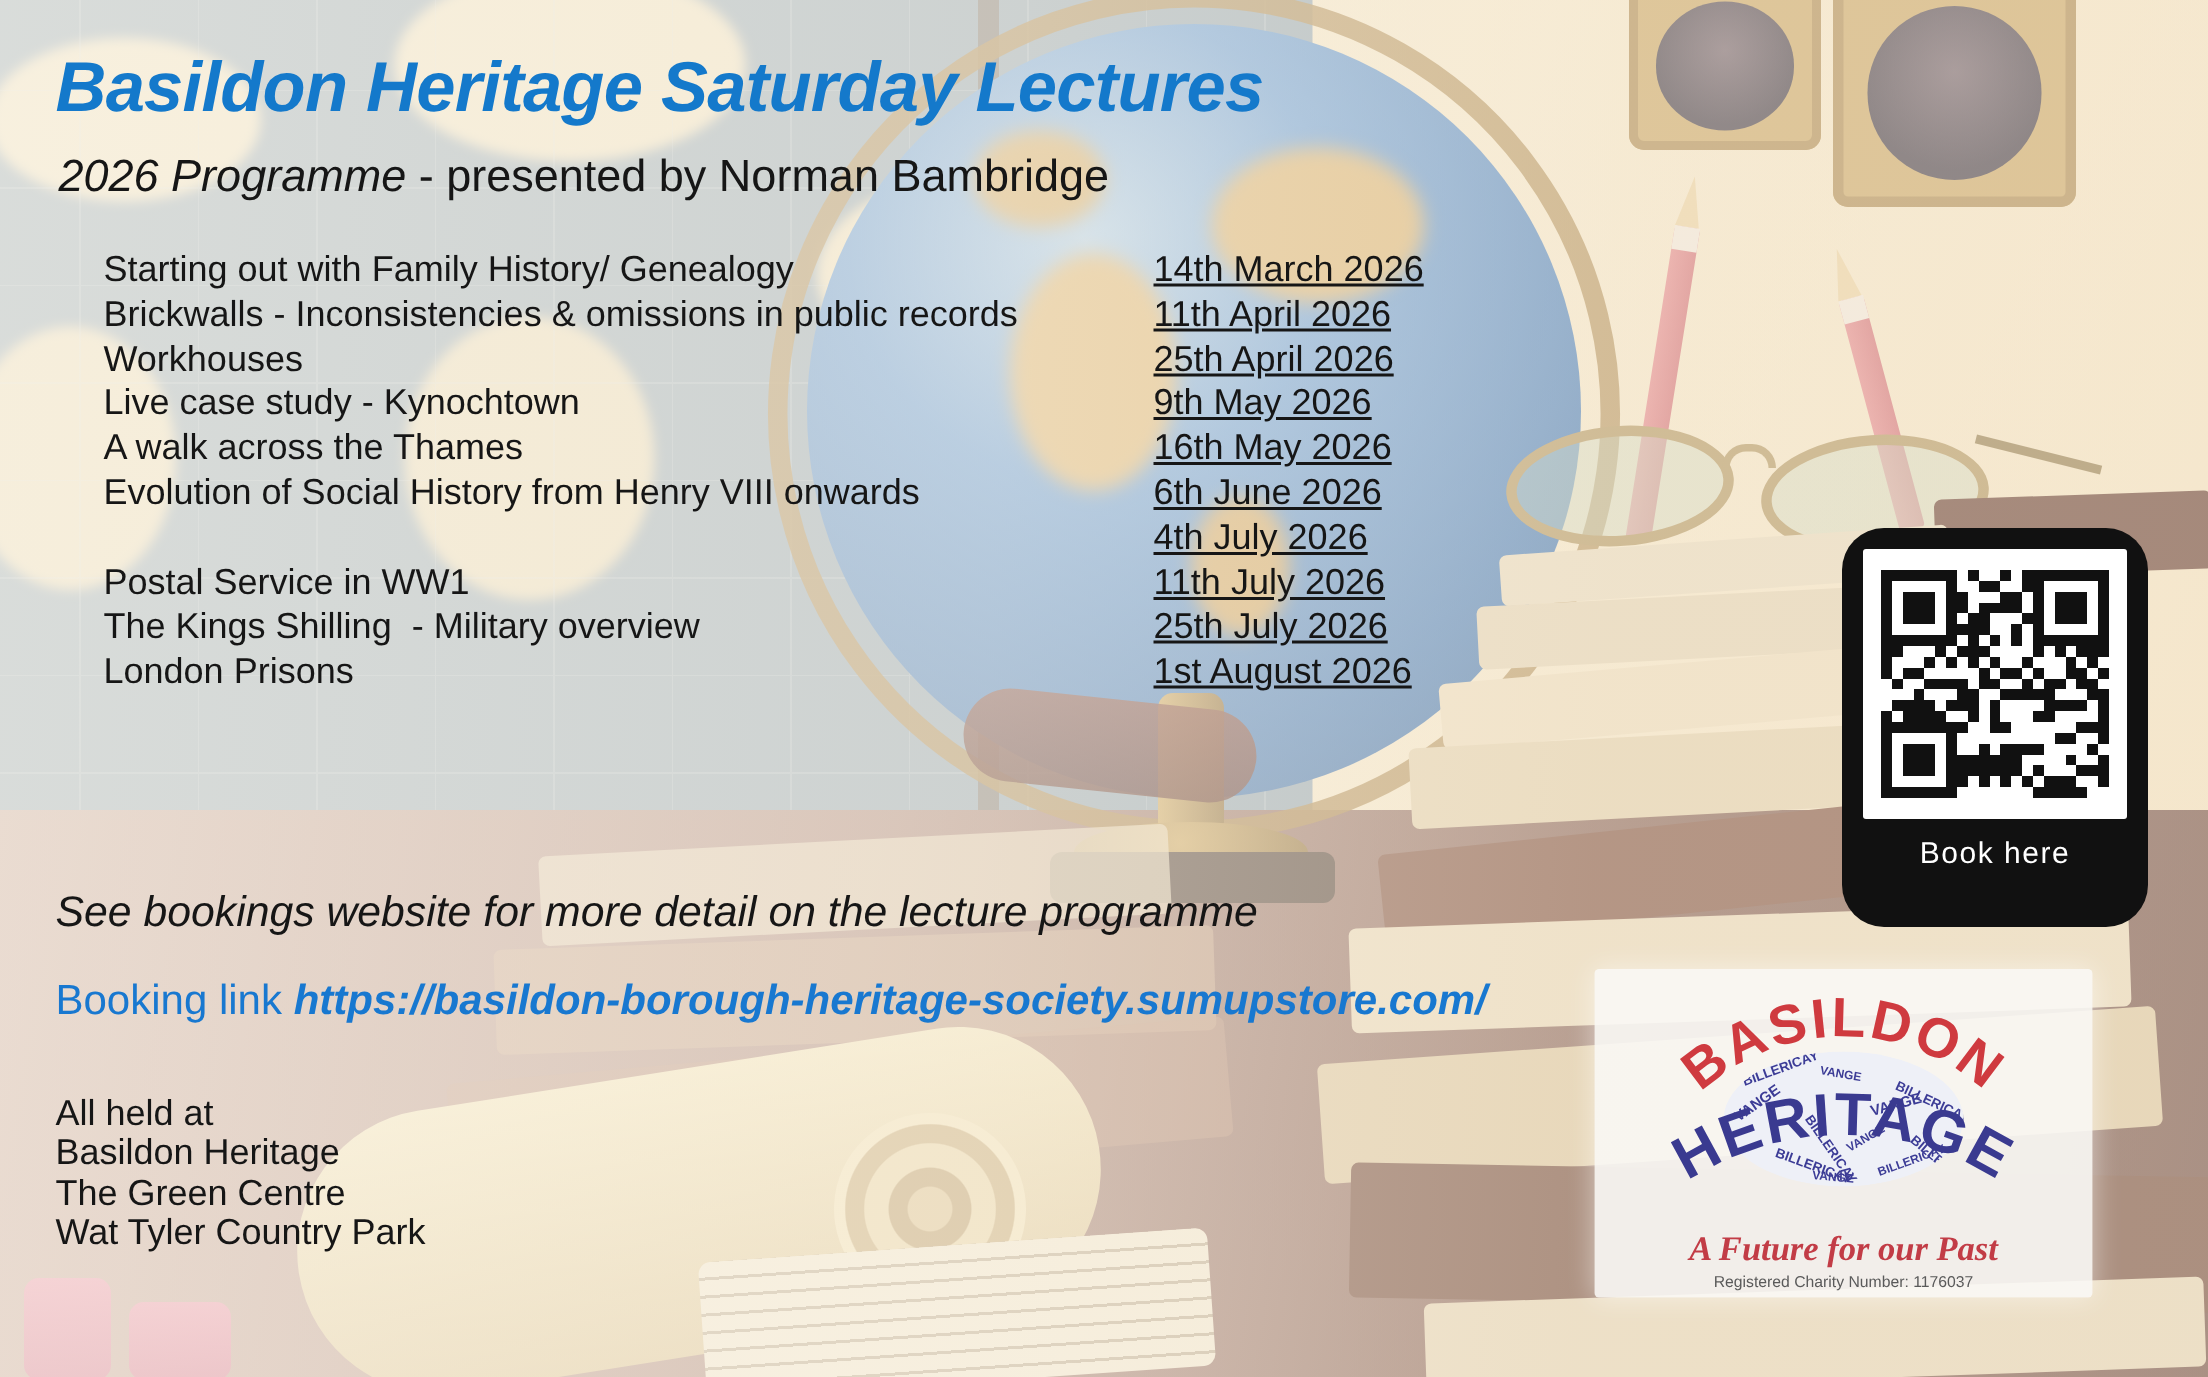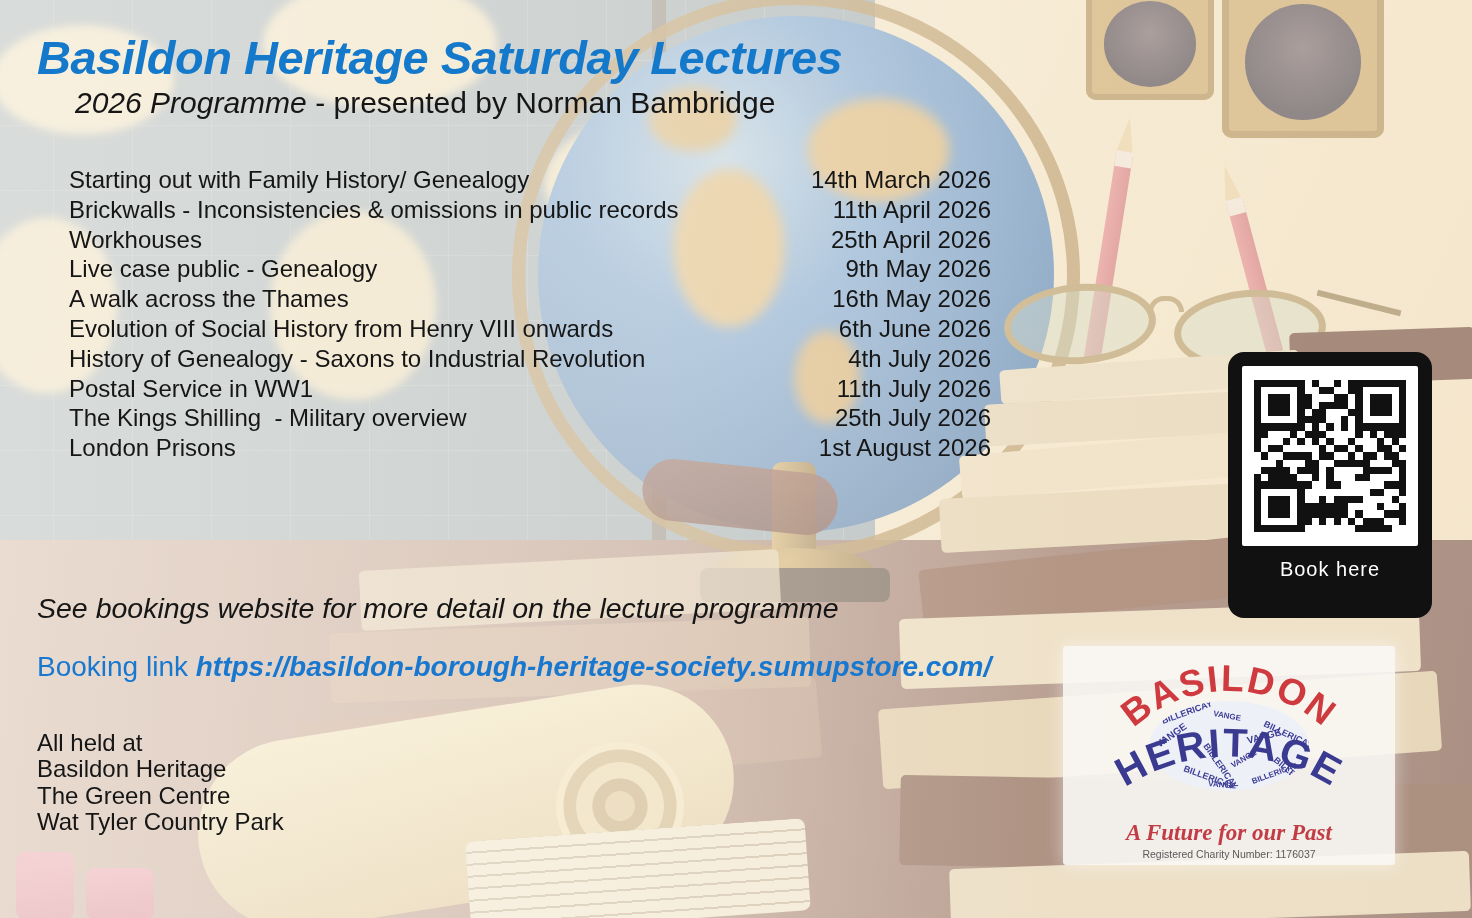--- a/index.html
+++ b/index.html
@@ -84,36 +84,36 @@
   .spool2{left:86px;top:868px;width:68px;height:52px;}
 
   
   .wash{position:absolute;inset:0;z-index:1;
     background:linear-gradient(92deg,rgba(253,248,238,.68) 0%,rgba(252,245,233,.58) 45%,rgba(250,240,224,.46) 72%,rgba(250,240,224,.44) 100%);}
 
   
   .content{position:absolute;inset:0;z-index:2;color:#161616;}
   .title{position:absolute;left:37px;top:30px;font-size:47px;font-weight:bold;font-style:italic;
     color:#1479cb;letter-spacing:-.5px;white-space:pre;text-align:center;}
-  .subtitle{position:absolute;left:39px;top:86px;font-size:30px;white-space:pre;margin-left:36px;}
+  .subtitle{position:absolute;left:39px;top:101px;font-size:30px;white-space:pre;}
   .subtitle .it{font-style:italic;}
   .lectures{position:absolute;left:37px;top:166px;width:1000px;}
   .lecture-row{position:relative;height:29.8px;font-size:24px;margin-left:32px;}
   .lecture-row .lt{white-space:pre;}
-  .lecture-row .ld{position:absolute;left:678px;top:0;width:244px;text-align:right;white-space:pre;}
+  .lecture-row .ld{position:absolute;left:700px;top:0;width:244px;text-align:left;white-space:pre;text-decoration:underline;}
   .note-timing{position:absolute;left:37px;top:522px;font-size:24.5px;font-style:italic;}
   .note-bookings{position:absolute;left:37px;top:592px;font-size:28.5px;font-style:italic;}
   .booking{position:absolute;left:37px;top:651px;font-size:28px;color:#1878d0;white-space:pre;}
   .booking .url{font-weight:bold;font-style:italic;}
   .venue{position:absolute;left:37px;top:730px;font-size:24px;line-height:26.3px;}
   .venue div{white-space:pre;}
 
   
   .qr-card{position:absolute;left:1228px;top:352px;width:204px;height:266px;z-index:3;
-    background:#111;border-radius:16px;text-align:center;}
+    background:#111;border-radius:28px;text-align:center;}
   .qr-white{margin:14px auto 0;width:176px;height:180px;background:#fff;border-radius:2px;
     display:flex;align-items:center;justify-content:center;}
   .qr-caption{margin-top:12px;color:#fff;font-size:20px;letter-spacing:1px;}
 
   
   .logo-panel{position:absolute;left:1063px;top:646px;width:332px;height:219px;z-index:3;
     background:rgba(250,248,245,.9);border-radius:3px;
     box-shadow:0 0 18px rgba(255,255,255,.5);}
 </style>
 </head>
@@ -168,24 +168,24 @@
   <div class="wash"></div>
 
   <div class="content">
     <div class="title">Basildon Heritage Saturday Lectures</div>
     <div class="subtitle"><span class="it">2026 Programme</span><span> - presented by Norman Bambridge</span></div>
 
     <div class="lectures" id="lecture-rows">
         <div class="lecture-row"><span class="lt">Starting out with Family History/ Genealogy</span><span class="ld">14th March 2026</span></div>
         <div class="lecture-row"><span class="lt">Brickwalls - Inconsistencies &amp; omissions in public records</span><span class="ld">11th April 2026</span></div>
         <div class="lecture-row"><span class="lt">Workhouses</span><span class="ld">25th April 2026</span></div>
-        <div class="lecture-row"><span class="lt">Live case public - Genealogy</span><span class="ld">9th May 2026</span></div>
+        <div class="lecture-row"><span class="lt">Live case study - Kynochtown</span><span class="ld">9th May 2026</span></div>
         <div class="lecture-row"><span class="lt">A walk across the Thames</span><span class="ld">16th May 2026</span></div>
         <div class="lecture-row"><span class="lt">Evolution of Social History from Henry VIII onwards</span><span class="ld">6th June 2026</span></div>
-        <div class="lecture-row"><span class="lt">History of Genealogy - Saxons to Industrial Revolution</span><span class="ld">4th July 2026</span></div>
+        <div class="lecture-row"><span class="ld">4th July 2026</span></div>
         <div class="lecture-row"><span class="lt">Postal Service in WW1</span><span class="ld">11th July 2026</span></div>
         <div class="lecture-row"><span class="lt">The Kings Shilling  - Military overview</span><span class="ld">25th July 2026</span></div>
         <div class="lecture-row"><span class="lt">London Prisons</span><span class="ld">1st August 2026</span></div>
       </div>
 
     <div class="note-bookings">See bookings website for more detail on the lecture programme</div>
 
     <div class="booking"><span>Booking link </span><span class="url">https://basildon-borough-heritage-society.sumupstore.com/</span></div>
 
     <div class="venue">

